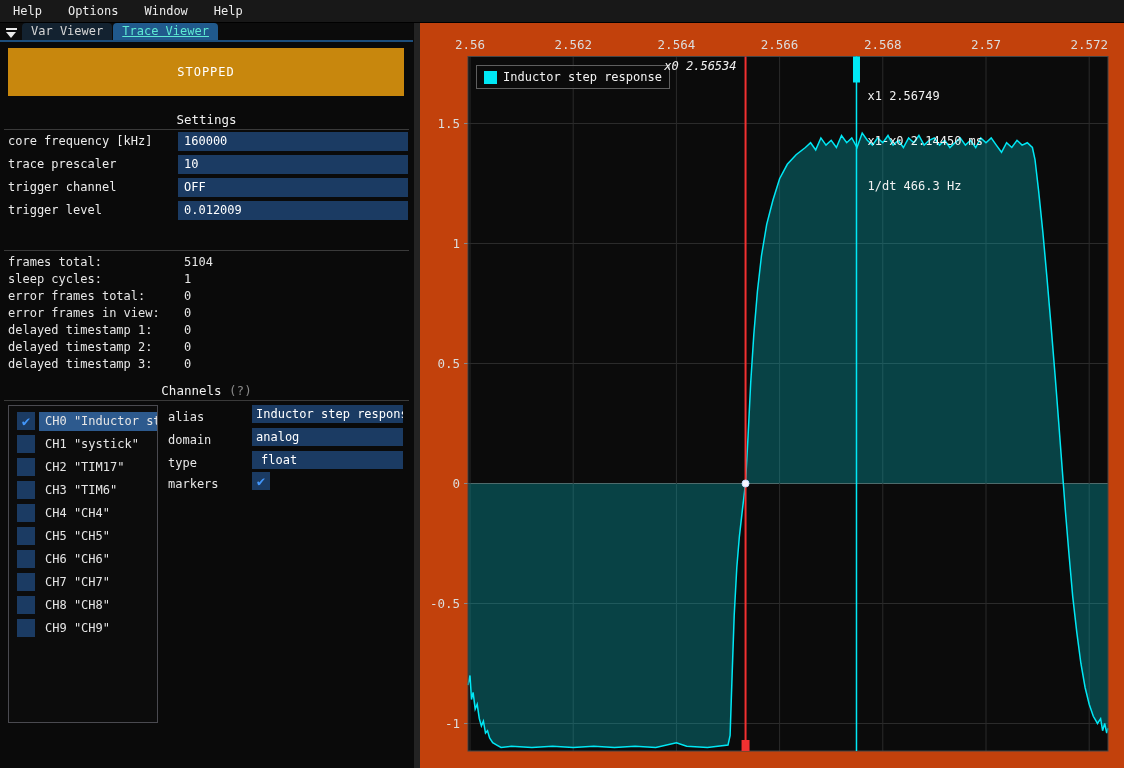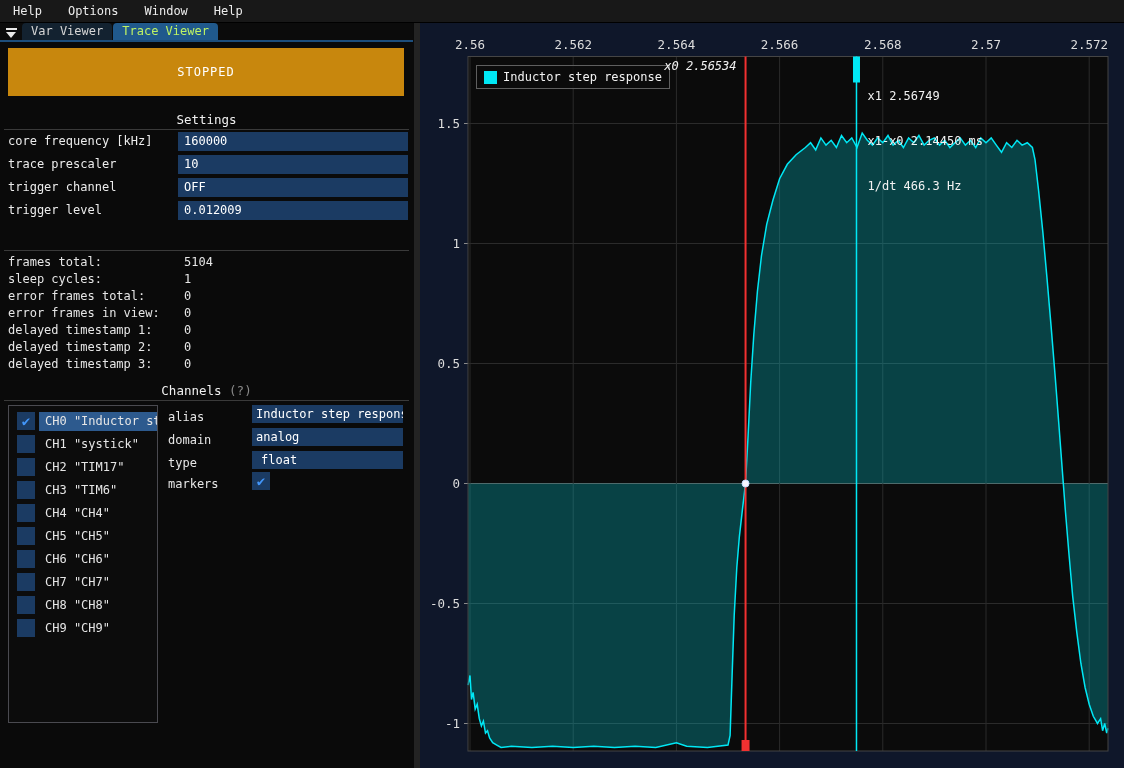--- a/index.html
+++ b/index.html
@@ -10,21 +10,21 @@
   .menubar{position:absolute;left:0;top:0;width:1124px;height:22px;background:#181818;
            border-bottom:1px solid #000;display:flex;align-items:center;z-index:5;}
   .menu-item{padding:0 13px;height:22px;line-height:22px;color:#ececec;cursor:default;}
   .tabbar{position:absolute;left:0;top:23px;width:413px;height:17px;background:#0b0b0b;
           border-bottom:2px solid var(--tabline,#1d4e7c);display:flex;align-items:flex-end;z-index:5;}
   .collapse{width:22px;height:15px;display:flex;flex-direction:column;align-items:center;justify-content:center;}
   .collapse .bar{width:11px;height:2px;background:#e8e8e8;margin-bottom:2px;}
   .collapse .tri{width:0;height:0;border-left:5px solid transparent;border-right:5px solid transparent;border-top:6px solid #e8e8e8;}
   .tab{height:17px;line-height:17px;padding:0 9px;margin-right:1px;background:#132230;color:#d6d6d6;
        border-top-left-radius:4px;border-top-right-radius:4px;}
-  .tab.active{background:var(--tabactive,#20598c);color:#bef264;}
+  .tab.active{background:var(--tabactive,#20598c);color:#5eead4;text-decoration:underline;}
   
   .left{position:absolute;left:0;top:42px;width:413px;height:726px;background:#0a0a0a;}
   .stopped{position:absolute;left:8px;top:6px;width:396px;height:48px;border:none;
            background:var(--orange,#c8870d);color:#fff;font:inherit;letter-spacing:1px;text-align:center;}
   .sect{position:absolute;left:0;width:413px;text-align:center;font-size:12.5px;color:#f0f0f0;}
   .sect .help{color:#8a8a8a;}
   .sep{position:absolute;left:4px;width:405px;height:0;border-top:1px solid #3a3a3a;}
   .srow-label{position:absolute;left:8px;height:19px;line-height:19px;color:#ececec;white-space:pre;}
   .sinput{position:absolute;left:178px;width:230px;height:19px;background:var(--frame,#1b3b63);
           border:none;color:#fff;font:inherit;padding:0 0 0 6px;box-sizing:border-box;line-height:19px;overflow:hidden;white-space:pre;}
@@ -41,21 +41,21 @@
   .chrow .lbl{position:absolute;left:36px;top:1px;height:19px;line-height:19px;white-space:pre;}
   .dlabel{position:absolute;left:168px;height:18px;line-height:18px;white-space:pre;}
   .dinput{position:absolute;left:252px;width:151px;height:18px;background:var(--frame,#1b3b63);
           border:none;color:#fff;font:inherit;padding:0 0 0 4px;box-sizing:border-box;line-height:18px;overflow:hidden;white-space:pre;}
   .markers-chk{left:252px;top:430px;position:absolute;}
   .export{position:absolute;left:167px;top:648px;width:236px;height:23px;border:none;
           background:var(--btn,#2b4d78);color:#fff;font:inherit;text-align:center;}
   
   .divider{position:absolute;left:413px;top:22px;width:7px;height:746px;background:#232323;border-left:1px solid #0a0a0a;}
   
-  .right{position:absolute;left:420px;top:22px;width:704px;height:746px;background:#0f172a;}
+  .right{position:absolute;left:420px;top:22px;width:704px;height:746px;background:#c2410c;}
   .right svg{position:absolute;left:0;top:0;}
   .legend{position:absolute;left:56px;top:43px;height:22px;display:flex;align-items:center;gap:6px;
           padding:0 7px;background:rgba(12,12,12,0.85);border:1px solid #5f5f5f;color:#f2f2f2;font-size:12px;white-space:pre;}
   .swatch{width:13px;height:13px;background:var(--series,#00e8f5);}
   .annx0{position:absolute;top:37px;width:160px;text-align:right;color:#f2f2f2;white-space:pre;}
   .annx1{position:absolute;top:37px;color:#f2f2f2;white-space:pre;line-height:15px;}
 </style>
 </head>
 <body style="--orange: #c8870d; --check: #4296fa; --frame: #1b3b63; --tabactive: #20598c; --tabline: #1d4e7c; --btn: #2b4d78; --selrow: #2d5a8e; --series: #00e8f5;">
 

